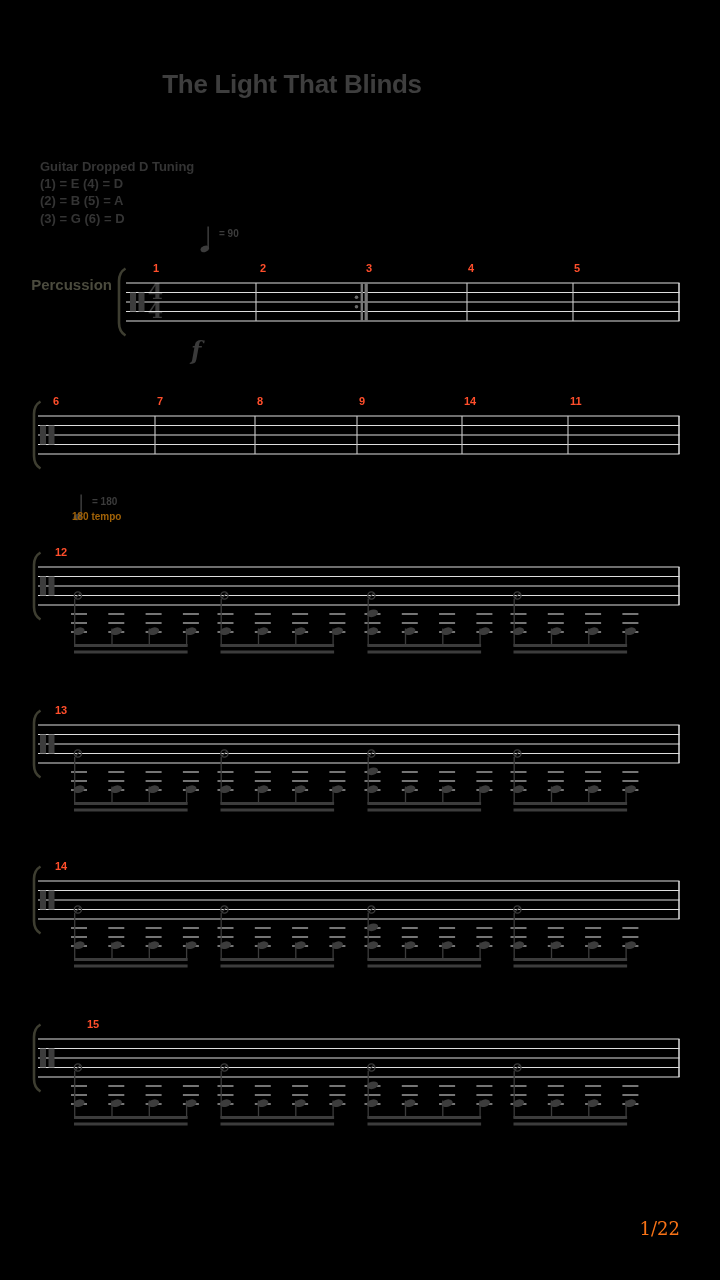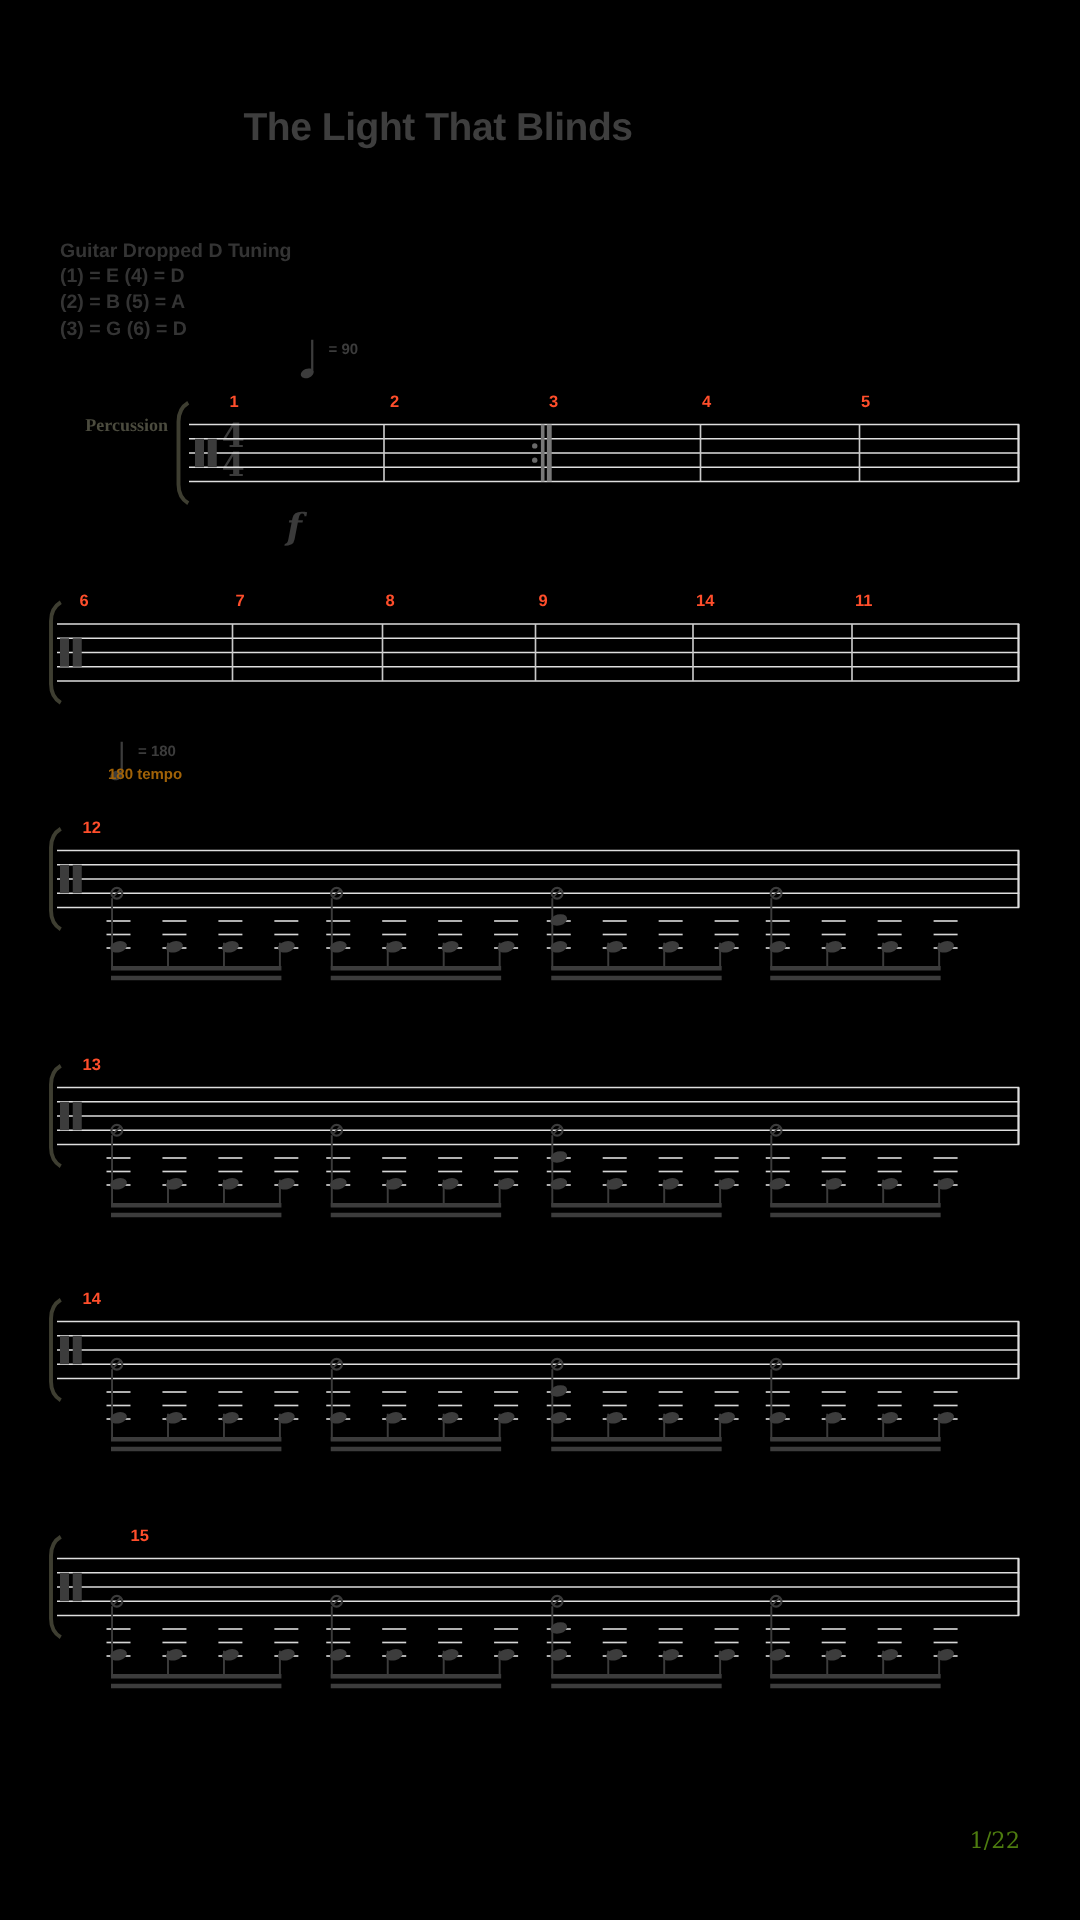--- a/index.html
+++ b/index.html
@@ -9,26 +9,26 @@
   #page-title{left:0;top:69px;width:584px;text-align:center;font-size:26px;font-weight:bold;
               color:#3e3e3e;letter-spacing:-0.3px;}
   .tuning{left:40px;top:123px;color:#343434;font-size:13px;font-weight:bold;line-height:17.2px;margin-top:35px;}
   .tempo{display:flex;align-items:flex-start;color:#3c3c3c;}
   .tempo .txt{font-size:10px;font-weight:bold;margin-left:6px;margin-top:2px;}
   #tempo-90{left:200px;top:226px;}
   #tempo-180{left:73px;top:494px;}
   #tempo-caption{left:72px;top:511px;font-size:10px;font-weight:bold;color:#a16207;}
   #dynamic-forte{left:191px;top:336px;font-family:"DejaVu Serif",serif;font-style:italic;
                  font-weight:bold;font-size:24px;color:#3a3a3a;}
-  #instrument-label{left:30px;top:276px;width:82px;text-align:right;font-size:12px;
-                    font-weight:bold;color:#4b4b3e;font-family:Liberation Serif, serif;}
+  #instrument-label{left:30px;top:276px;width:82px;text-align:right;font-size:15px;
+                    font-weight:bold;color:#4b4b3e;}
   #time-signature{left:143px;top:282px;width:25px;text-align:center;color:#3c3c3c;
                   font-family:"DejaVu Serif",serif;font-weight:bold;font-size:22px;line-height:19.3px;}
   #page-indicator{left:600px;top:1218px;width:80px;text-align:right;
-                  font-family:"DejaVu Serif",serif;font-size:15px;color:#4d7c0f;}
+                  font-family:"DejaVu Serif",serif;font-size:18px;color:#f97316;}
   .mnum{position:absolute;font-size:11px;font-weight:bold;color:#ff4e2b;
         font-family:"Liberation Sans",sans-serif;}
   #score{left:0;top:0;}
   .note-icon{display:block;color:#3c3c3c;}
 </style>
 </head>
 <body>
 
 <div class="page">
 

